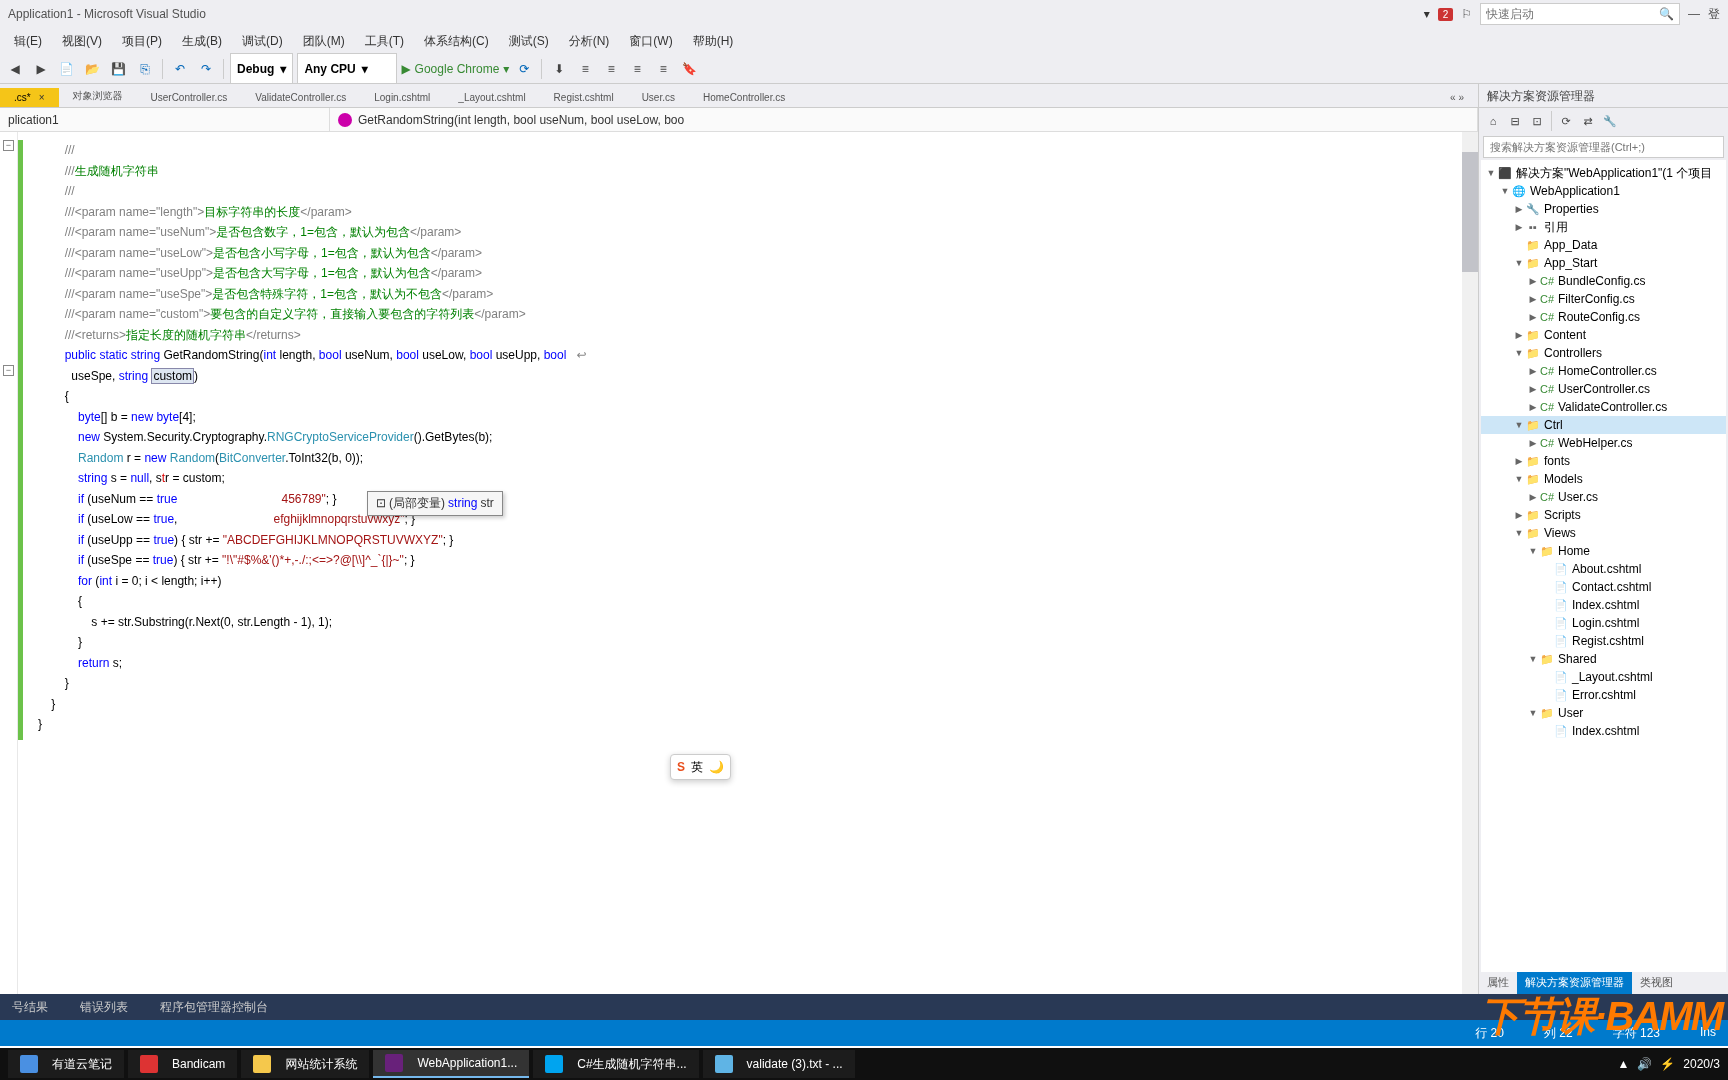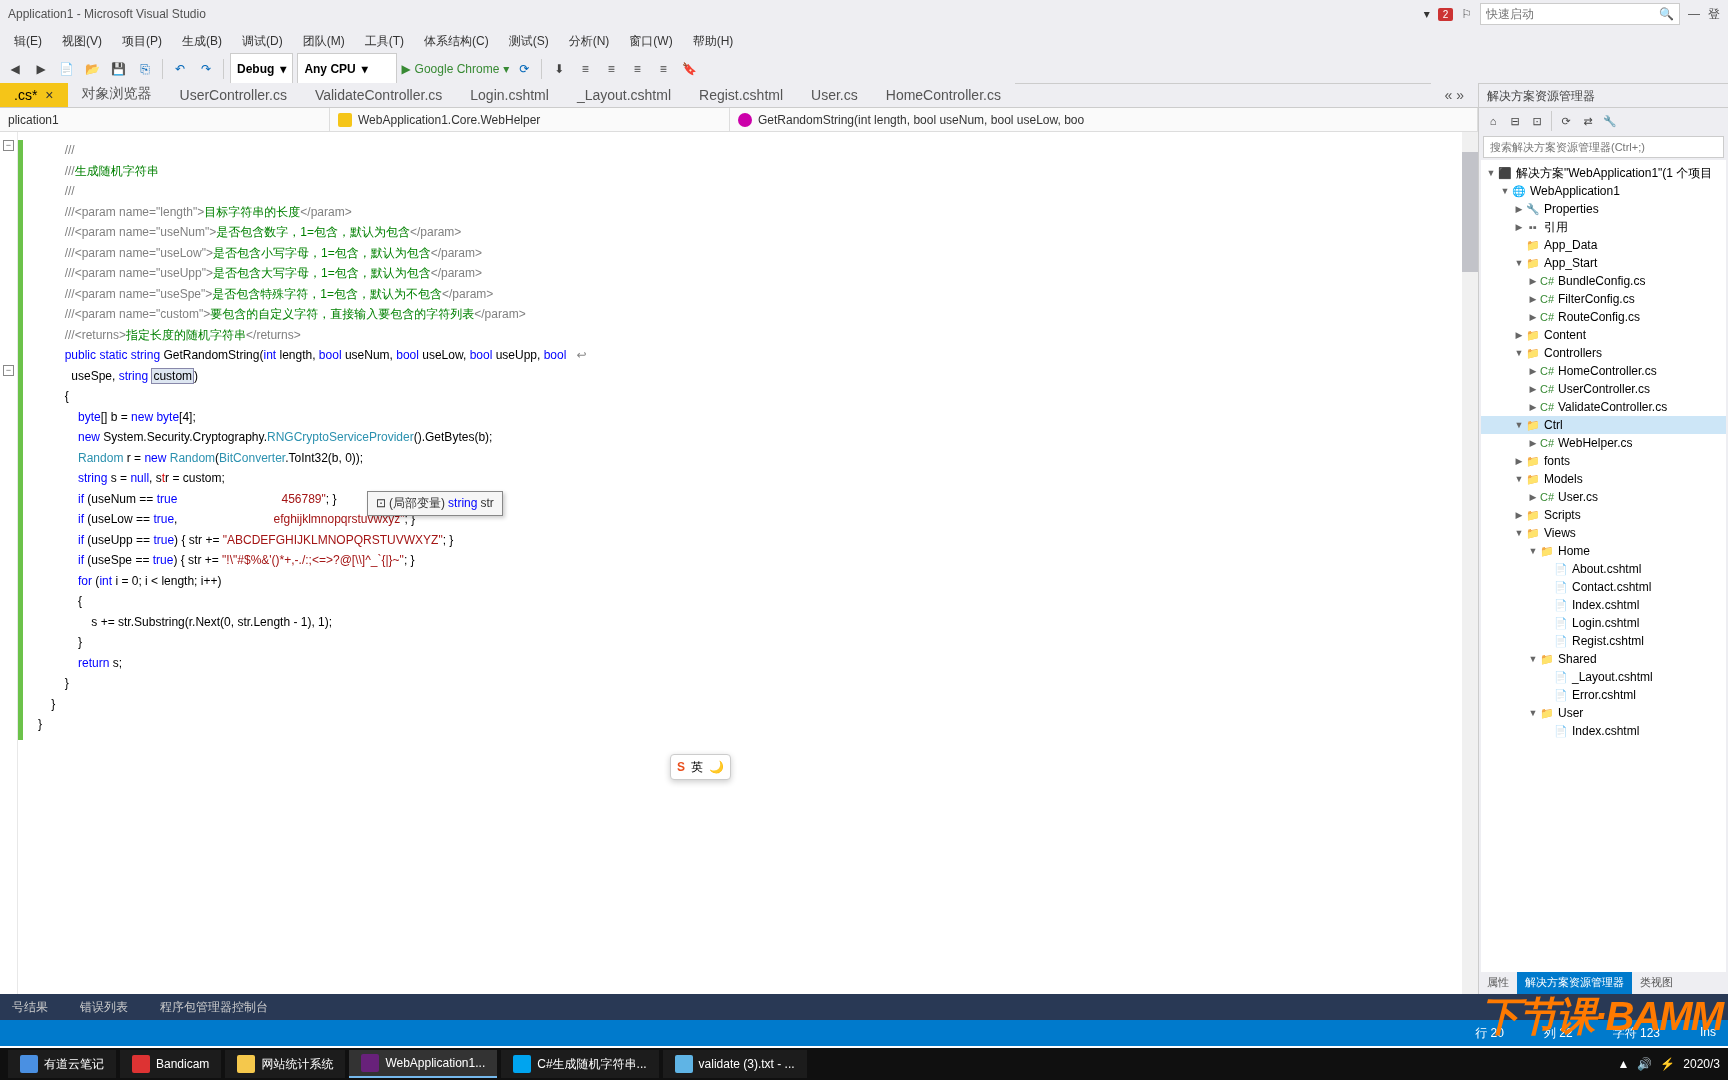--- a/index.html
+++ b/index.html
@@ -18,21 +18,21 @@
 .toolbar { height: 30px; background: #eeeef2; border-bottom: 1px solid #ccc; display: flex; align-items: center; padding: 0 4px; gap: 4px; }
 .tb-btn { width: 22px; height: 22px; display: flex; align-items: center; justify-content: center; color: #444; }
 .tb-sep { width: 1px; height: 20px; background: #ccc; margin: 0 2px; }
 .tb-combo { height: 31px; background: #fff; border: 1px solid #ccc; padding: 0 6px; display: flex; align-items: center; gap: 6px; font-weight: bold; }
 .tb-play { color: #388a34; font-size: 12px; display: flex; align-items: center; gap: 4px; }
 
 .main-area { display: flex; height: calc(100% - 28px - 26px - 30px - 26px - 28px - 32px); }
 
 .editor-pane { flex: 1; display: flex; flex-direction: column; background: #fff; }
 .file-tabs { height: 24px; background: #eeeef2; display: flex; align-items: flex-end; border-bottom: 1px solid #ccc; }
-.file-tab { padding: 4px 14px; background: #eeeef2; color: #555; cursor: pointer; font-size: 14px; }
+.file-tab { padding: 4px 14px; background: #eeeef2; color: #555; cursor: pointer; font-size: 10px; }
 .file-tab.active { background: #f5c518; color: #000; position: relative; }
 .file-tab.active::after { content: '×'; margin-left: 8px; color: #333; }
 .nav-combos { height: 24px; display: flex; background: #fafafa; border-bottom: 1px solid #ddd; }
 .nav-combo { flex: 1; border-right: 1px solid #ddd; padding: 3px 8px; display: flex; align-items: center; gap: 6px; color: #333; font-size: 11px; overflow: hidden; white-space: nowrap; }
 .nav-combo .ico { width: 14px; height: 14px; display: inline-block; }
 
 .code-area { flex: 1; display: flex; background: #fff; position: relative; font-family: Consolas, monospace; font-size: 14px; }
 .outline-margin { width: 18px; background: #fff; border-right: 1px solid #e8e8e8; }
 .change-margin { width: 8px; background: #fff; }
 .code-body { flex: 1; padding: 8px 0 8px 12px; line-height: 20.5px; white-space: pre; overflow: hidden; }
@@ -76,21 +76,21 @@
 .sol-bottom-tab.active { background: #007acc; color: #fff; }
 
 .bottom-panel { height: 26px; background: #293955; color: #ccc; display: flex; align-items: center; padding: 0 4px; gap: 16px; font-size: 11px; }
 .bottom-tab { padding: 2px 8px; }
 
 .statusbar { height: 26px; background: #007acc; color: #fff; display: flex; align-items: center; padding: 0 12px; font-size: 11px; }
 .statusbar-left { flex: 1; }
 .statusbar-right { display: flex; gap: 40px; }
 
 .taskbar { position: absolute; bottom: 0; left: 0; right: 0; height: 32px; background: #101010; display: flex; align-items: center; padding: 0 8px; gap: 4px; }
-.task-item { height: 28px; padding: 0 12px; display: flex; align-items: center; gap: 6px; color: #fff; font-size: 11px; background: rgba(255,255,255,0.05); }
+.task-item { height: 28px; padding: 0 12px; display: flex; align-items: center; gap: 14px; color: #fff; font-size: 11px; background: rgba(255,255,255,0.05); }
 .task-item.active { background: rgba(255,255,255,0.15); border-bottom: 2px solid #76b9ed; }
 .task-icon { width: 18px; height: 18px; display: inline-block; border-radius: 2px; }
 .taskbar-right { margin-left: auto; display: flex; align-items: center; gap: 8px; color: #fff; font-size: 11px; }
 
 .watermark { position: absolute; right: 6px; bottom: 36px; font-size: 40px; font-weight: 900; color: #ff7a00; letter-spacing: -2px; font-style: italic; font-family: Arial Black, sans-serif; }
 
 .ime-float { position: absolute; left: 670px; top: 754px; height: 26px; background: #fff; border: 1px solid #ccc; border-radius: 4px; display: flex; align-items: center; padding: 0 6px; gap: 6px; box-shadow: 0 2px 6px rgba(0,0,0,0.2); }
 </style>
 </head>
 <body>
@@ -166,24 +166,20 @@
         <div class="file-tab">_Layout.cshtml</div>
         <div class="file-tab">Regist.cshtml</div>
         <div class="file-tab">User.cs</div>
         <div class="file-tab">HomeController.cs</div>
         <div class="file-tab" style="margin-left: auto;">«  »</div>
       </div>
     <div class="nav-combos">
       <div class="nav-combo" style="flex:0 0 330px">
         <span>plication1</span>
       </div>
-      <div class="nav-combo" style="flex:0 0 400px">
-        <span class="ico" style="background:#f5c518;border-radius:2px"></span>
-        <span>WebApplication1.Core.WebHelper</span>
-      </div>
       <div class="nav-combo">
         <span class="ico" style="background:#c0a;border-radius:50%"></span>
         <span>GetRandomString(int length, bool useNum, bool useLow, boo</span>
       </div>
     </div>
     <div class="code-area" id="code-area">
       <div class="outline-margin">
         <div class="fold-box" style="top:8px">−</div>
         <div class="fold-box" style="top:233px">−</div>
       </div>

